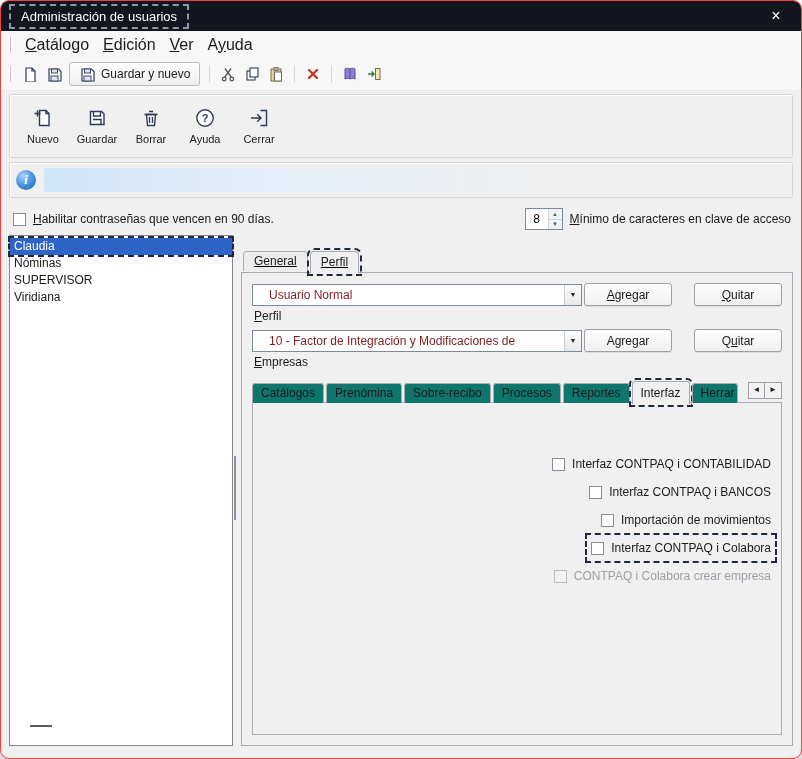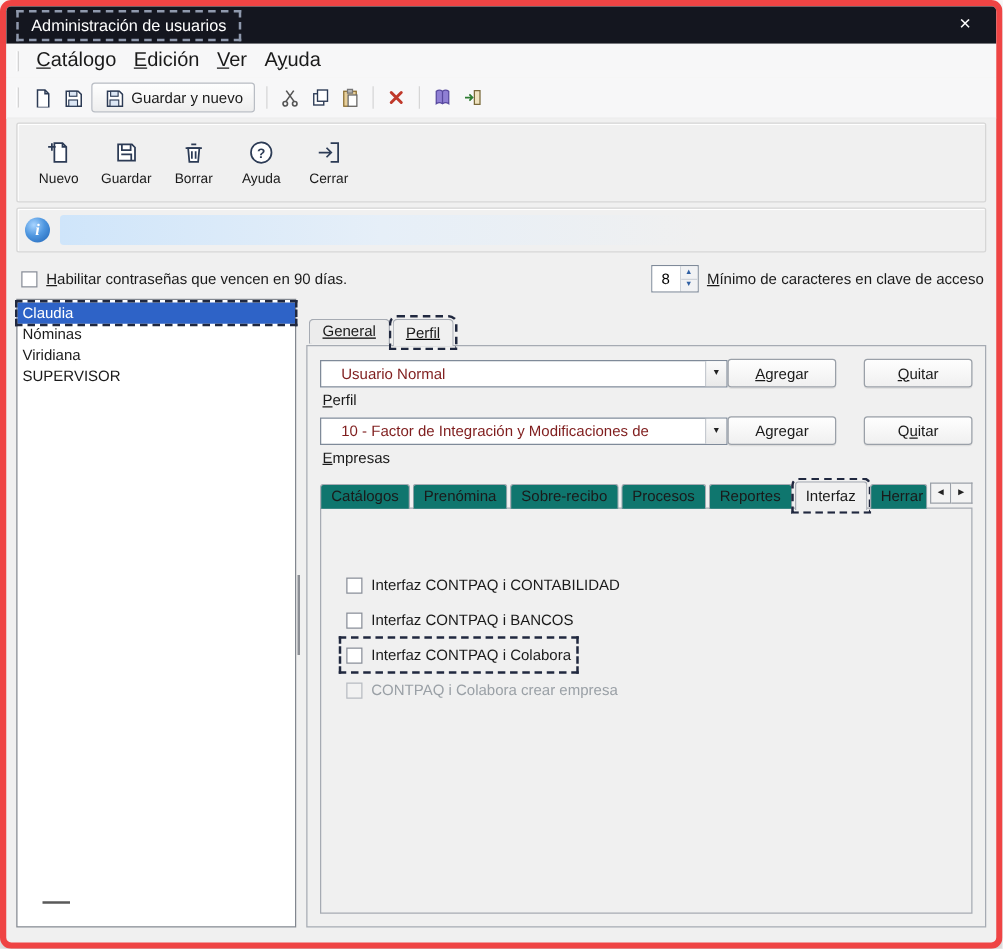--- a/index.html
+++ b/index.html
@@ -1,21 +1,21 @@
 <!DOCTYPE html>
 <html><head>
 <meta charset="utf-8">
 <style>
   * { margin:0; padding:0; box-sizing:border-box; }
   html,body { width:802px; height:759px; background:#ffffff; font-family:"Liberation Sans", sans-serif; }
   button { font-family:"Liberation Sans", sans-serif; cursor:default; }
   .u { text-decoration:underline; }
 
   .window { position:relative; width:802px; height:759px; background:#f0f0f0;
-            border:5px solid #ef4444; border-radius:9px; overflow:hidden;
+            border:1px solid #ef4444; border-radius:9px; overflow:hidden;
             box-shadow:0 8px 20px rgba(0,0,0,.30); }
 
   
   .titlebar { position:absolute; top:0; left:0; right:0; height:30px; background:#14161f;
               display:flex; align-items:center; }
   .title { margin-left:12px; color:#fff; font-size:13px; padding:1px 8px;
            outline:2px dashed #8f99ad; outline-offset:2px; white-space:nowrap; }
   .close { margin-left:auto; margin-right:8px; width:34px; height:26px; background:transparent;
            border:none; color:#fff; font-size:16px; line-height:1; }
 
@@ -112,21 +112,21 @@
   .itab-active { background:#f0f0f0; height:23px; margin-bottom:-1px; padding-top:4px;
                  outline:2px dashed #20283f; outline-offset:1px; }
   .itab-herrar { width:46px; overflow:hidden; padding-right:0; }
   .iscroll { margin-left:auto; display:flex; align-self:center; margin-bottom:2px; }
   .iscroll button { width:17px; height:17px; font-size:8px; line-height:1;
                     border:1px solid #9aa0a8; background:#f3f3f3; color:#222; padding:0; }
   .iscroll button + button { border-left:none; }
 
   .ibody { flex:1; border:1px solid #a6abb3; margin-top:-1px; background:#f0f0f0;
            padding:52px 10px 0 20px; display:flex; flex-direction:column; gap:10px;
-           align-items:flex-start; }
+           align-items:flex-end; }
   .cbrow { display:flex; align-items:center; gap:7px; height:18px; font-size:12px; color:#1a1a1a; }
   .cbrow-ann { outline:2px dashed #20283f; outline-offset:4px; }
   .cbrow-disabled { color:#9aa0a6; }
   .cbrow-disabled .cb { border-color:#b7bbc1; background:#f2f2f2; }
 </style>
 </head>
 <body>
 
 <div class="window">
 
@@ -291,22 +291,22 @@
         <button>▲</button>
         <button>▼</button>
       </span>
     </span>
     <span class="pwdlbl2"><span class="u">M</span><span>ínimo de caracteres en clave de acceso</span></span>
   </div>
 
   <div class="listbox">
     <div class="li li-selected">Claudia</div>
     <div class="li">Nóminas</div>
+    <div class="li">SUPERVISOR</div>
     <div class="li">Viridiana</div>
-    <div class="li">SUPERVISOR</div>
     <span class="list-dash"></span>
   </div>
 
   <span class="splitmark"></span>
 
   <div class="rightpanel">
     <div class="tabsrow">
       <div class="tab">General</div>
       <div class="tab tab-active">Perfil</div>
     </div>
@@ -348,20 +348,24 @@
 
       <div class="ibody">
         <div class="cbrow">
           <span class="cb"></span>
           <span>Interfaz CONTPAQ i CONTABILIDAD</span>
         </div>
         <div class="cbrow">
           <span class="cb"></span>
           <span>Interfaz CONTPAQ i BANCOS</span>
         </div>
+        <div class="cbrow">
+          <span class="cb"></span>
+          <span>Importación de movimientos</span>
+        </div>
         <div class="cbrow cbrow-ann">
           <span class="cb"></span>
           <span>Interfaz CONTPAQ i Colabora</span>
         </div>
         <div class="cbrow cbrow-disabled">
           <span class="cb"></span>
           <span>CONTPAQ i Colabora crear empresa</span>
         </div>
       </div>
 

